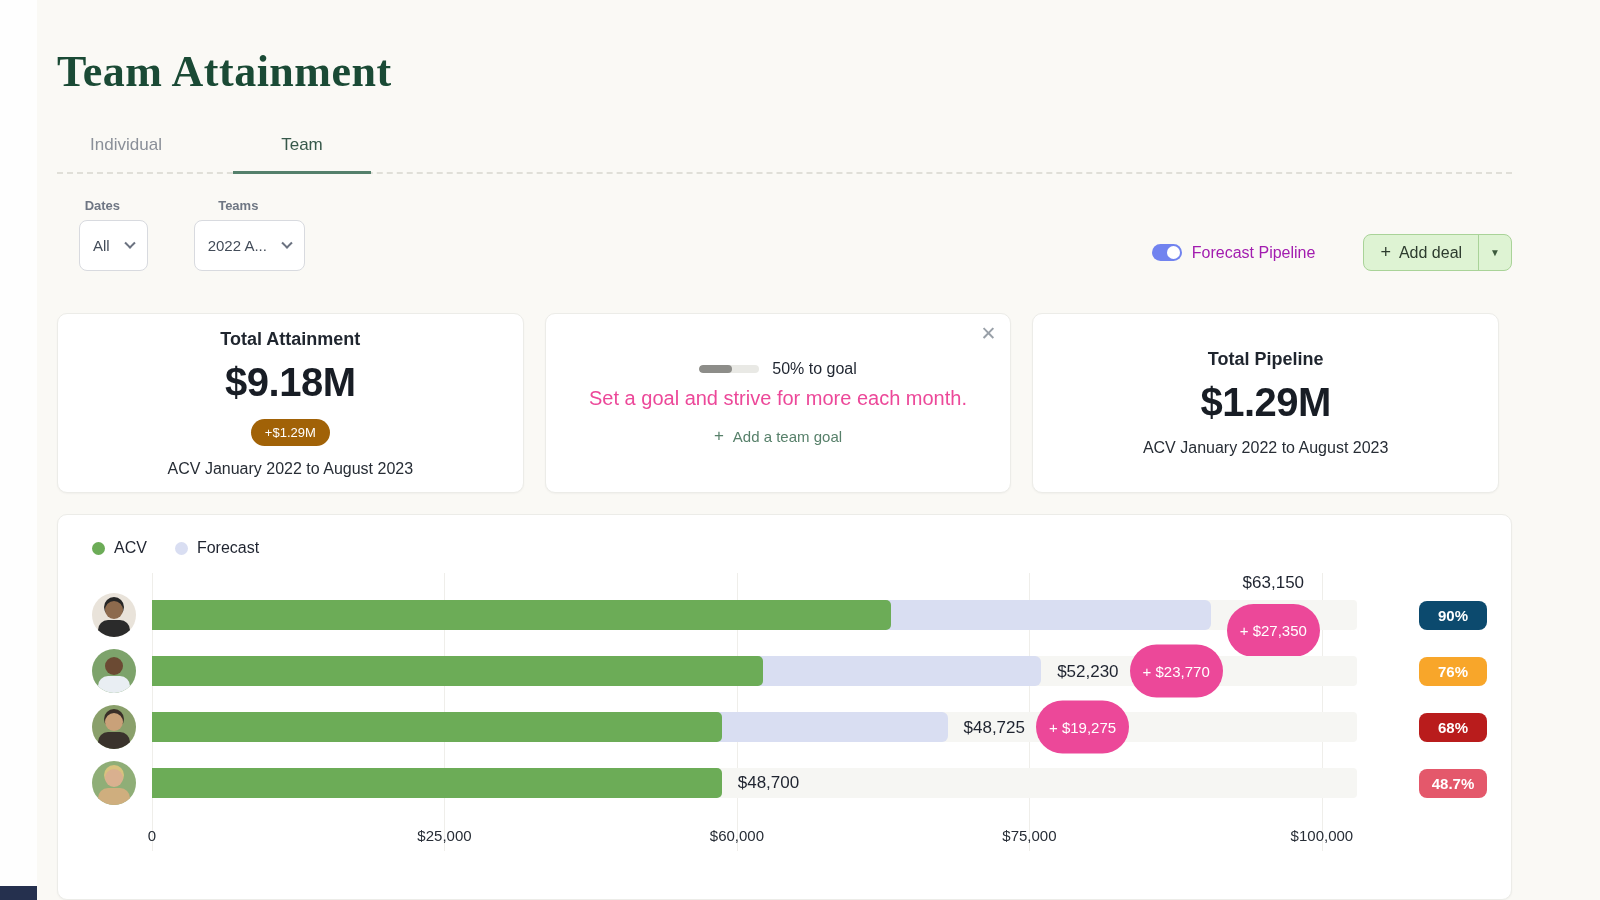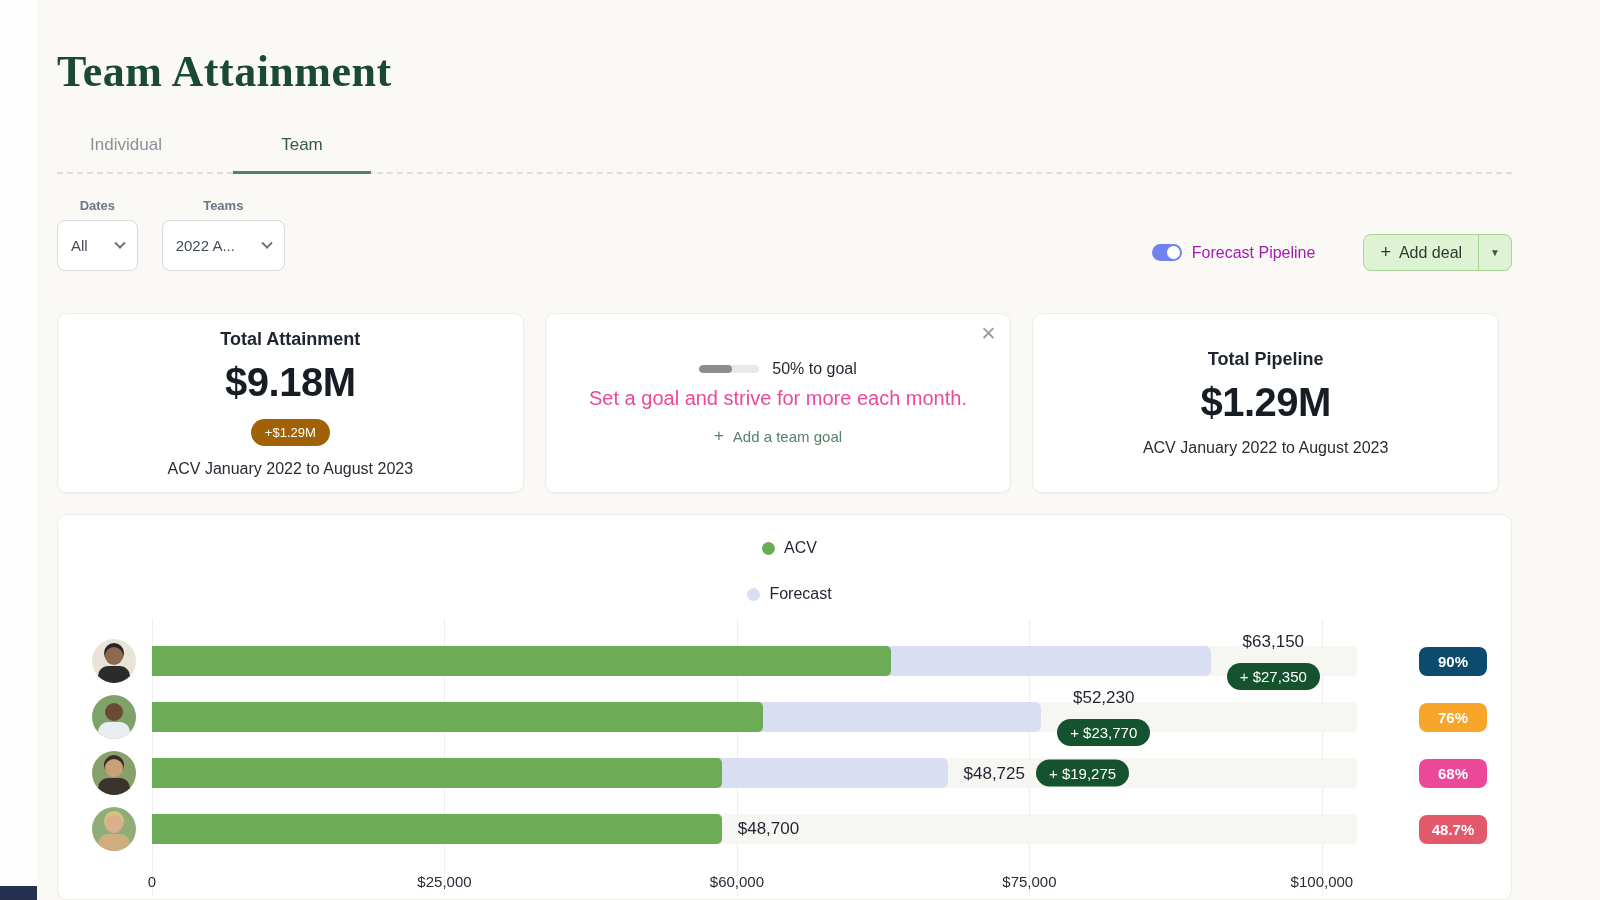--- a/index.html
+++ b/index.html
@@ -30,22 +30,22 @@
   }
   .tab.first { margin-right:38px; }
   .tab.active { color:#37584a; font-weight:500; border-bottom:3px solid #54806b; }
 
   
   .filter-row { display:flex; align-items:flex-end; margin-top:24px; width:1455px; }
   .filter-group { margin-right:24px;text-align:center; }
   .filter-label { font-size:13px; font-weight:700; color:#6e7683; margin-bottom:7px; }
   .dropdown {
     background:#fff; border:1px solid #d8dadf; border-radius:8px;
-    padding:16px 13px; display:flex; align-items:center; gap:28px;
-    font-size:15px; color:#434c59; cursor:pointer; min-height:33px;
+    padding:16px 13px; display:flex; align-items:center; gap:16px;
+    font-size:15px; color:#434c59; cursor:pointer; min-height:33px;margin-left:22px;
   }
   .chev { width:8px; height:8px; border-right:2px solid #6b7280; border-bottom:2px solid #6b7280;
     transform:rotate(45deg) translate(-2px,-2px); display:inline-block; }
 
   .toolbar-right { margin-left:auto; display:flex; align-items:center; }
   .toggle { width:30px; height:17px; background:#7183ef; border-radius:999px; position:relative; cursor:pointer; }
   .toggle .knob { position:absolute; right:2px; top:2px; width:13px; height:13px; border-radius:50%; background:#fff; }
   .toggle-label { font-size:16px; color:#a21caf; margin-left:10px; margin-right:48px; }
   .add-deal {
     display:flex; align-items:stretch; border:1px solid #a9d398; background:#def3d3;
@@ -78,21 +78,21 @@
   .goal-msg { font-size:20px; color:#ec4899; margin-top:9px; }
   .goal-cta { display:flex; align-items:center; gap:9px; margin-top:16px; color:#57806a; font-size:15px; font-weight:500; cursor:pointer; }
   .goal-cta .plus { font-size:17px; font-weight:400; }
 
   
   .chart-card {
     margin-top:21px; width:1455px; background:#fff; border:1px solid #ececE8;
     border-radius:10px; box-shadow:0 1px 2px rgba(20,20,20,0.04);
     padding:24px 24px 10px 34px; height:386px;
   }
-  .legend { display:flex; align-items:center; gap:28px;flex-direction:column; }
+  .legend { display:flex; align-items:flex-end; gap:28px; }
   .legend-item { display:flex; align-items:center; gap:9px; font-size:16px; color:#1f2430; }
   .legend-dot { width:13px; height:13px; border-radius:50%; }
 
   .chart-body { position:relative; margin-top:30px; }
   .grid-layer { position:absolute; left:60px; right:130px; top:-14px; bottom:0; }
   .grid-line { position:absolute; top:0; bottom:0; width:1px; background:#efeeea; }
   .rows { position:relative; }
   .chart-row { display:flex; align-items:center; height:56px; }
   .avatar-cell { width:60px; }
   .avatar { width:44px; height:44px; border-radius:50%; position:relative; overflow:hidden; }
@@ -102,21 +102,21 @@
   .rep-avatar-2 { background:#7da36b; } .rep-avatar-2::before { background:#6b4a33; } .rep-avatar-2::after { background:#e9eef3; }
   .rep-avatar-3 { background:#8aa06b; } .rep-avatar-3::before { background:#c9a179; box-shadow:0 -3px 0 1px #3a2f28; } .rep-avatar-3::after { background:#3a332c; }
   .rep-avatar-4 { background:#8fae77; } .rep-avatar-4::before { background:#d9b08f; box-shadow:0 -3px 0 1px #d9c27e; } .rep-avatar-4::after { background:#cfae7e; }
 
   .plot { position:relative; flex:1; height:30px; }
   .track { position:absolute; inset:0; background:#f6f6f3; border-radius:0 4px 4px 0; }
   .bar-forecast { position:absolute; left:0; top:0; height:30px; background:#d9def2; border-radius:0 6px 6px 0; }
   .bar-acv { position:absolute; left:0; top:0; height:30px; background:#6cac57; border-radius:0 5px 5px 0; }
   .row-labels { position:absolute; top:50%; transform:translateY(-50%); display:flex; align-items:center; gap:11px; white-space:nowrap; }
   .row-value { font-size:17px; color:#1f2430; }
-  .row-pill { background:#14532d; color:#fff; font-size:15px; font-weight:500; border-radius:999px; padding:5px 13px; }
+  .row-pill { background:#ec4899; color:#fff; font-size:15px; font-weight:500; border-radius:999px; padding:18px 13px; }
   .badge-cell { width:130px; display:flex; justify-content:flex-end; }
   .pct-badge { min-width:68px; text-align:center; color:#fff; font-size:15px; font-weight:600; border-radius:8px; padding:6px 8px; }
 
   .axis { position:relative; height:40px; margin-left:60px; margin-right:130px; }
   .axis-label { position:absolute; top:16px; transform:translateX(-50%); font-size:15px; color:#272d36; white-space:nowrap; }
 </style>
 </head>
 <body>
 
 <div class="left-rail">
@@ -231,21 +231,21 @@
   </div>
 
   <div class="chart-row">
     <div class="avatar-cell">
       <div class="avatar rep-avatar-2"></div>
     </div>
     <div class="plot">
       <div class="track"></div>
       <div class="bar-forecast" style="width: 73.7864%;"></div>
       <div class="bar-acv" style="width: 50.7087%;"></div>
-      <div class="row-labels" style="left: calc(73.7864% + 16px); flex-direction: column;">
+      <div class="row-labels" style="left: calc(73.7864% + 16px);">
         <span class="row-value">$52,230</span>
         <span class="row-pill">+ $23,770</span>
       </div>
     </div>
     <div class="badge-cell">
       <span class="pct-badge" style="background: rgb(248, 166, 42);">76%</span>
     </div>
   </div>
 
   <div class="chart-row">
@@ -255,21 +255,21 @@
     <div class="plot">
       <div class="track"></div>
       <div class="bar-forecast" style="width: 66.0194%;"></div>
       <div class="bar-acv" style="width: 47.3058%;"></div>
       <div class="row-labels" style="left: calc(66.0194% + 16px);">
         <span class="row-value">$48,725</span>
         <span class="row-pill">+ $19,275</span>
       </div>
     </div>
     <div class="badge-cell">
-      <span class="pct-badge" style="background: #ec4899;">68%</span>
+      <span class="pct-badge" style="background: #b91c1c;">68%</span>
     </div>
   </div>
 
   <div class="chart-row">
     <div class="avatar-cell">
       <div class="avatar rep-avatar-4"></div>
     </div>
     <div class="plot">
       <div class="track"></div>
 

